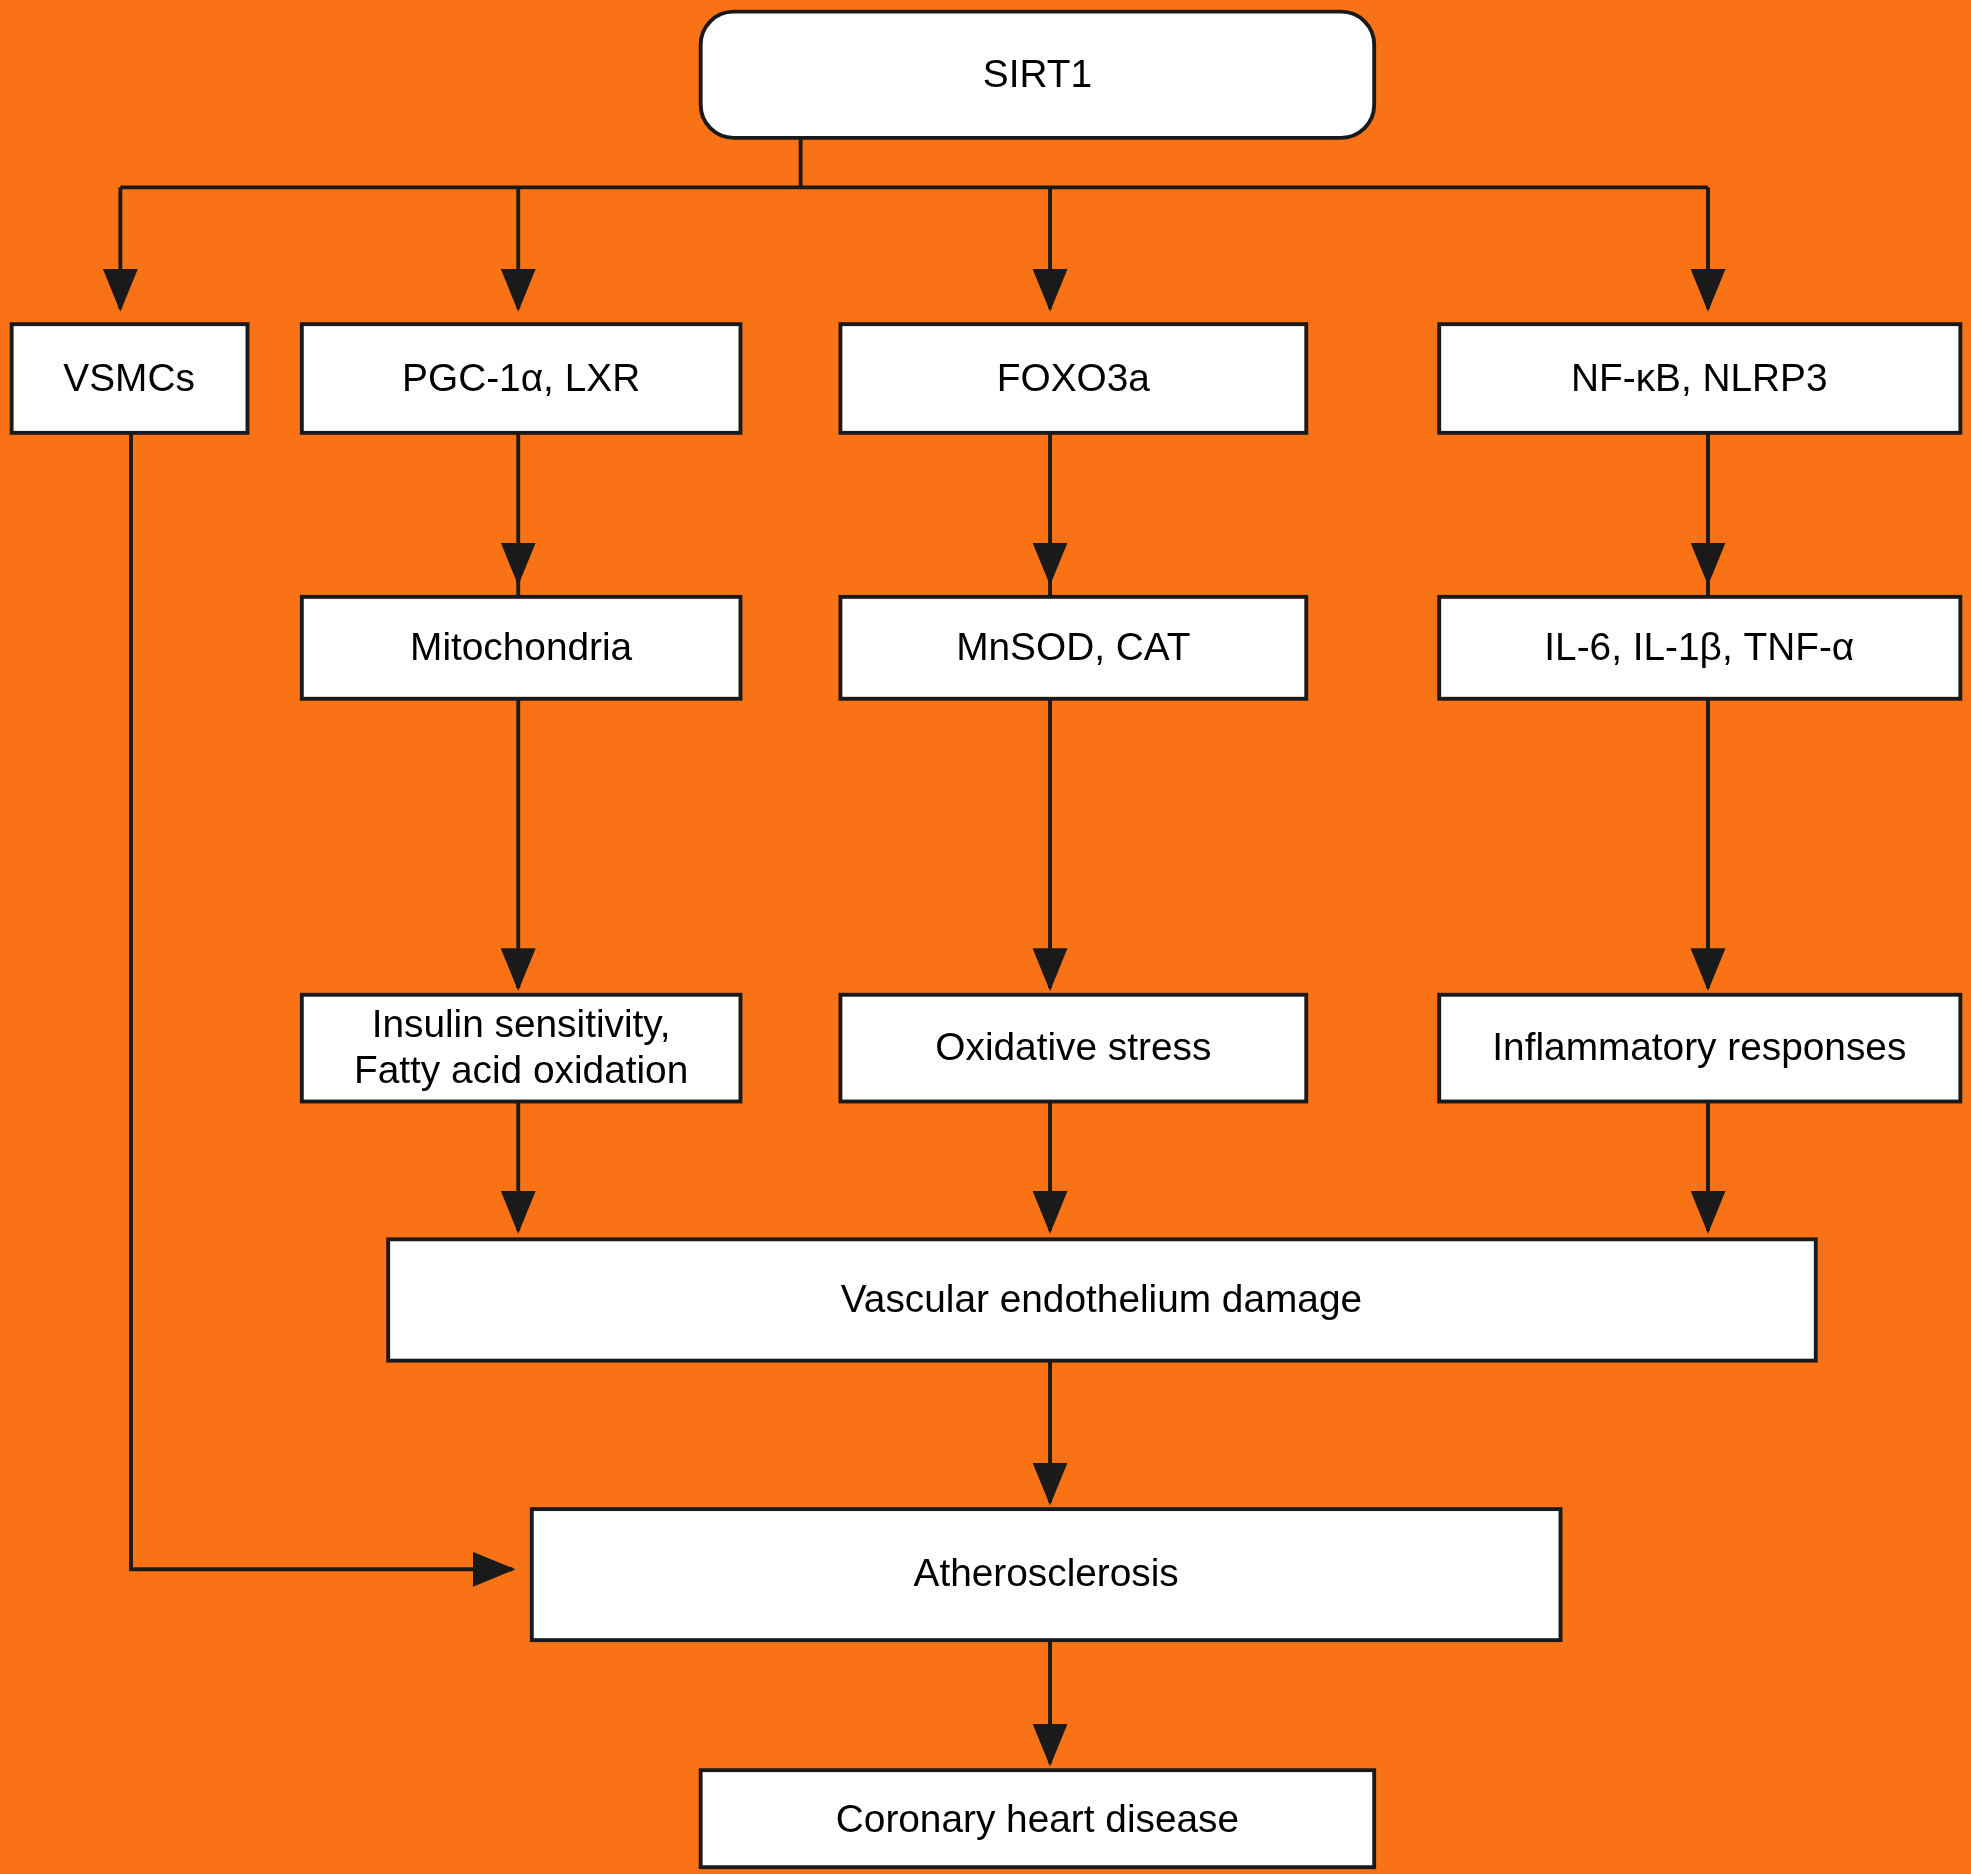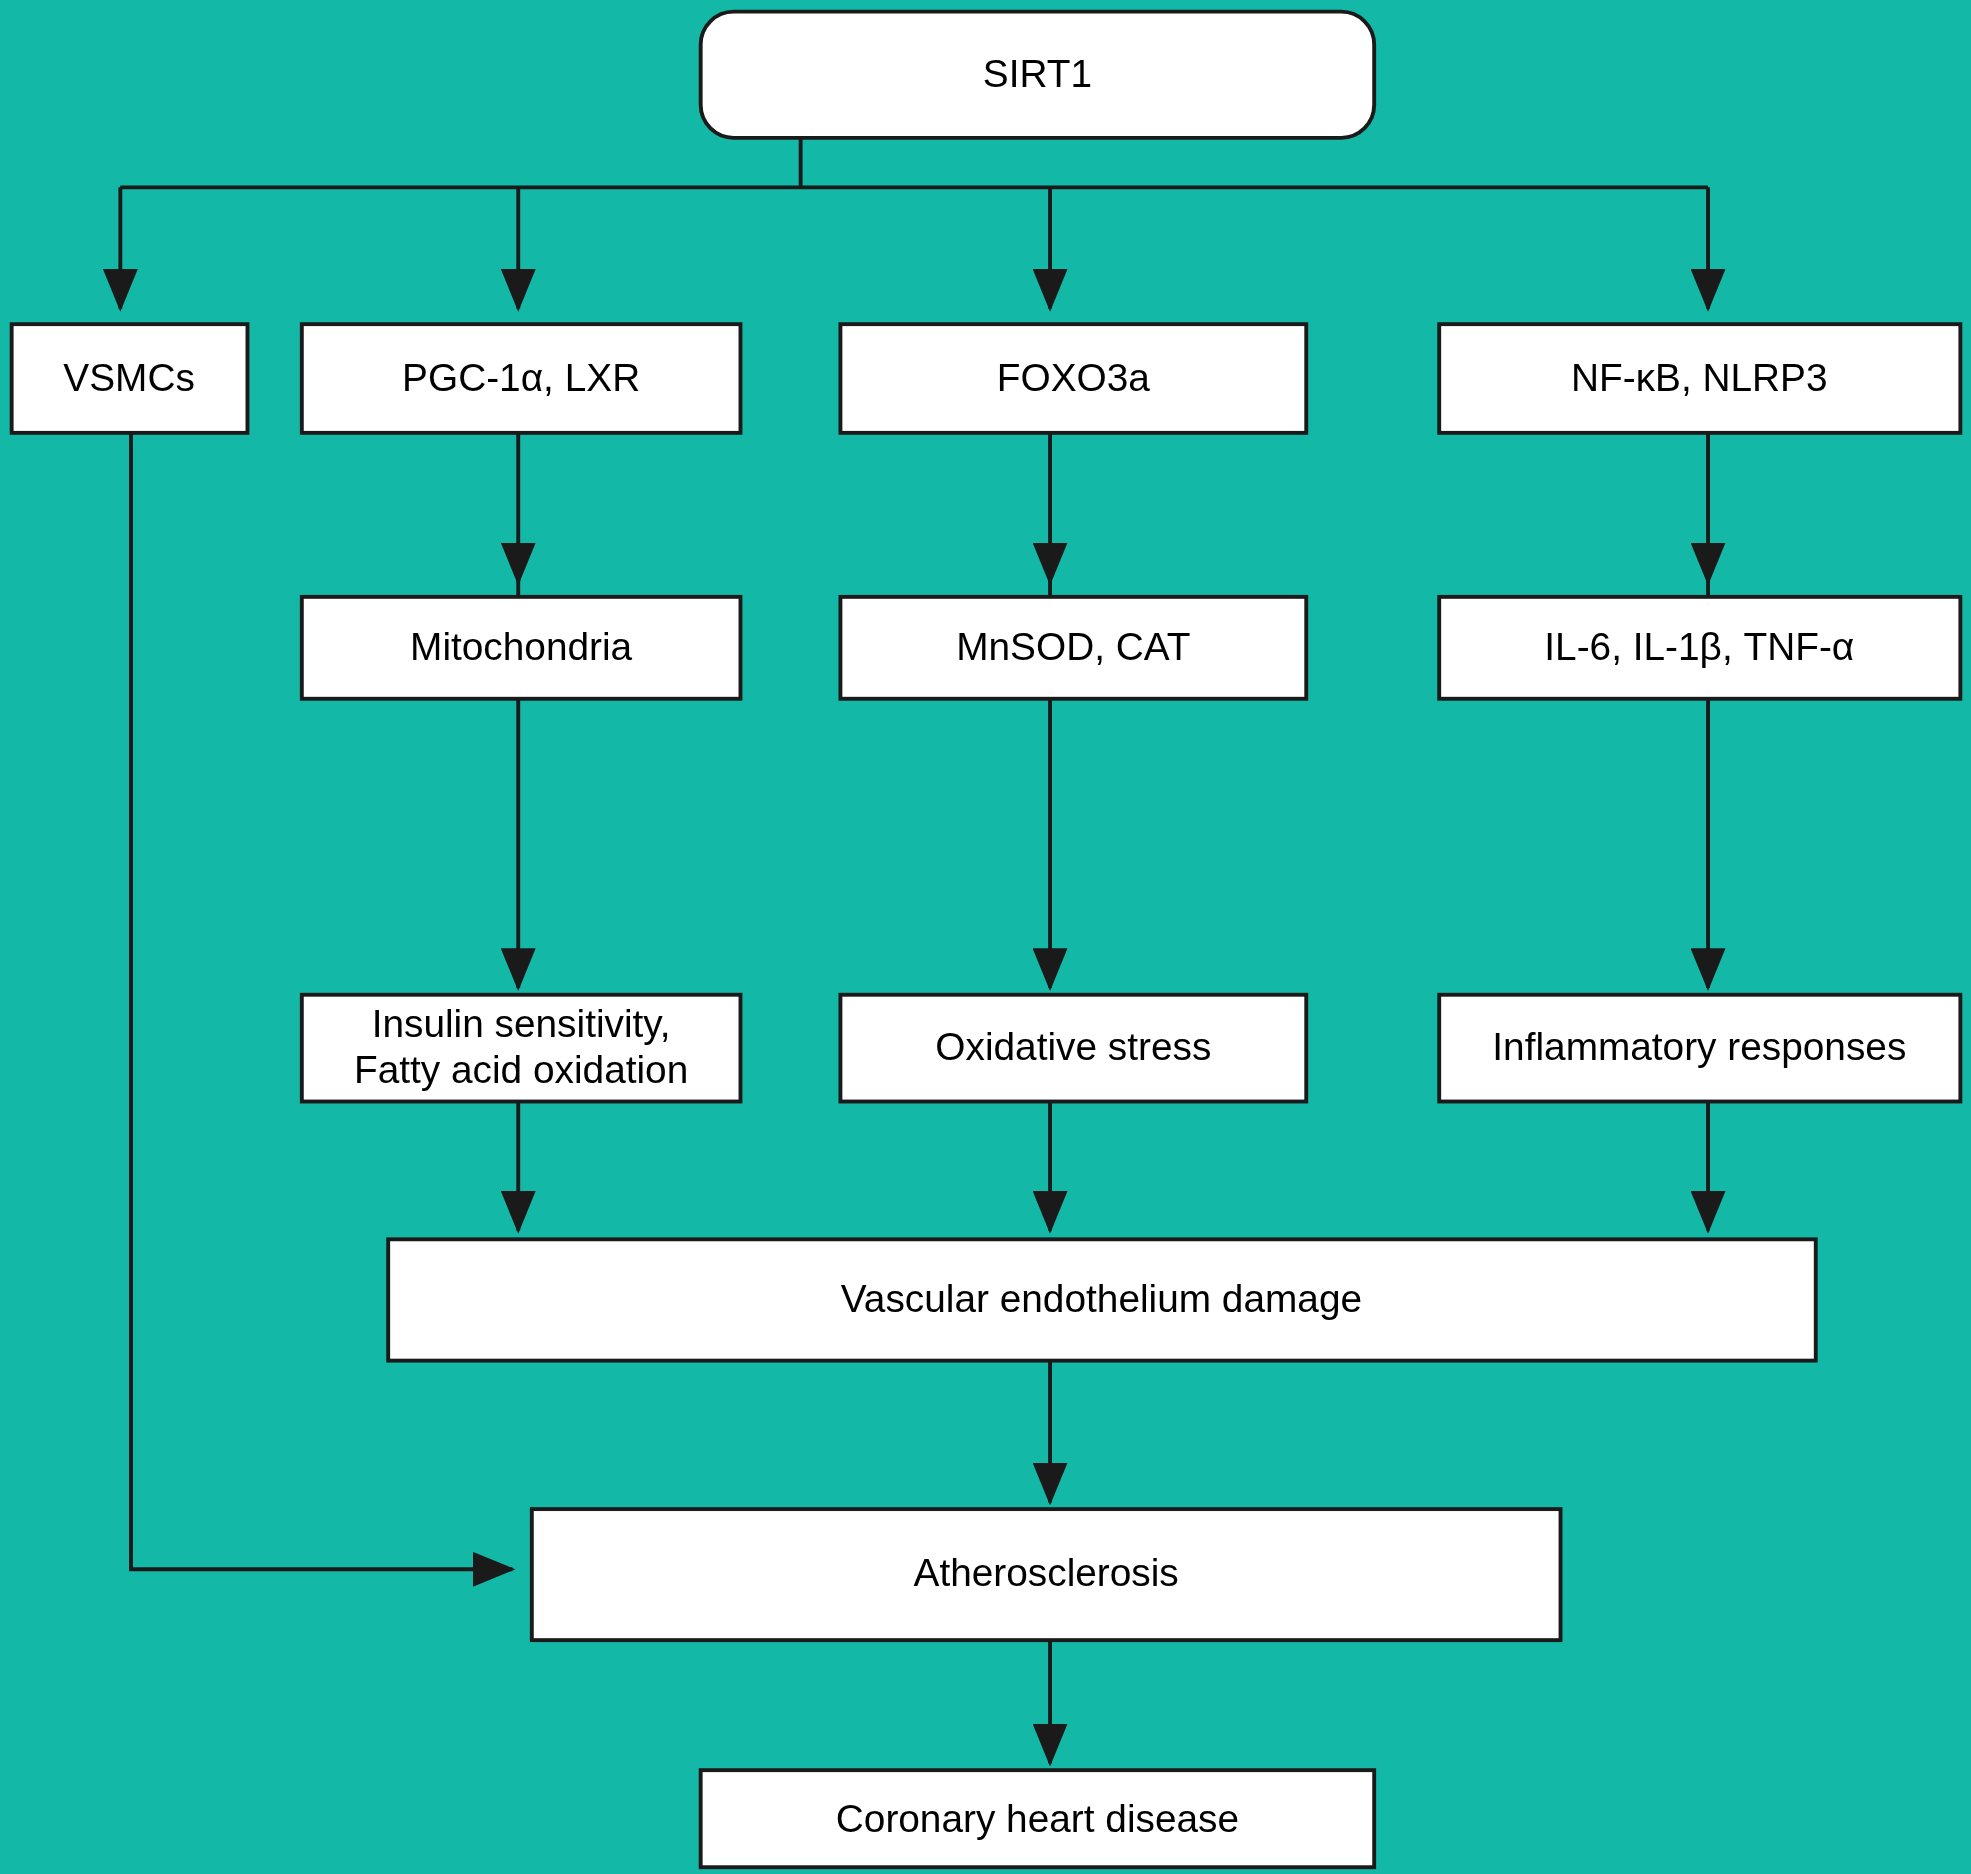--- a/index.html
+++ b/index.html
@@ -10,21 +10,21 @@
   body {
     width: 1972px;
     height: 1875px;
     font-family: "Liberation Sans", sans-serif;
     overflow: hidden;
   }
   #diagram-root {
     position: relative;
     width: 1972px;
     height: 1875px;
-    background: #14b8a6;
+    background: #f97316;
   }
   svg.flow {
     position: absolute;
     top: 0;
     left: 0;
     width: 1972px;
     height: 1875px;
     display: block;
   }
   .node-rect {

